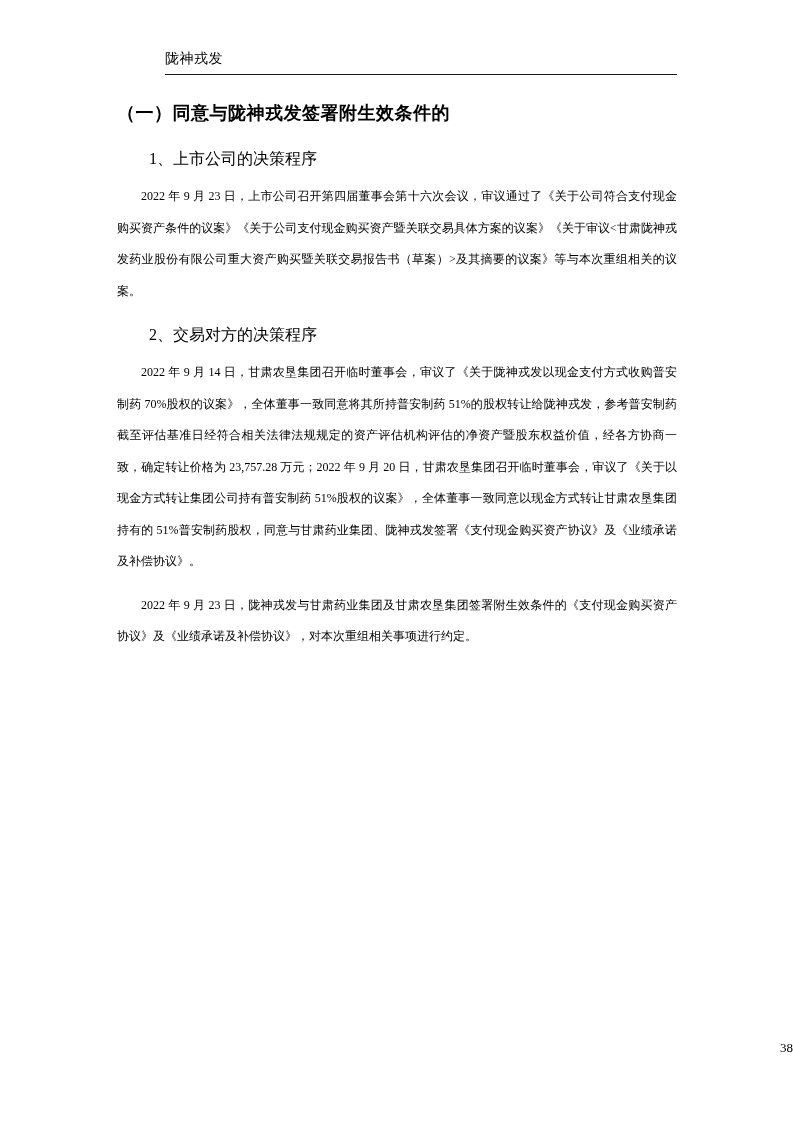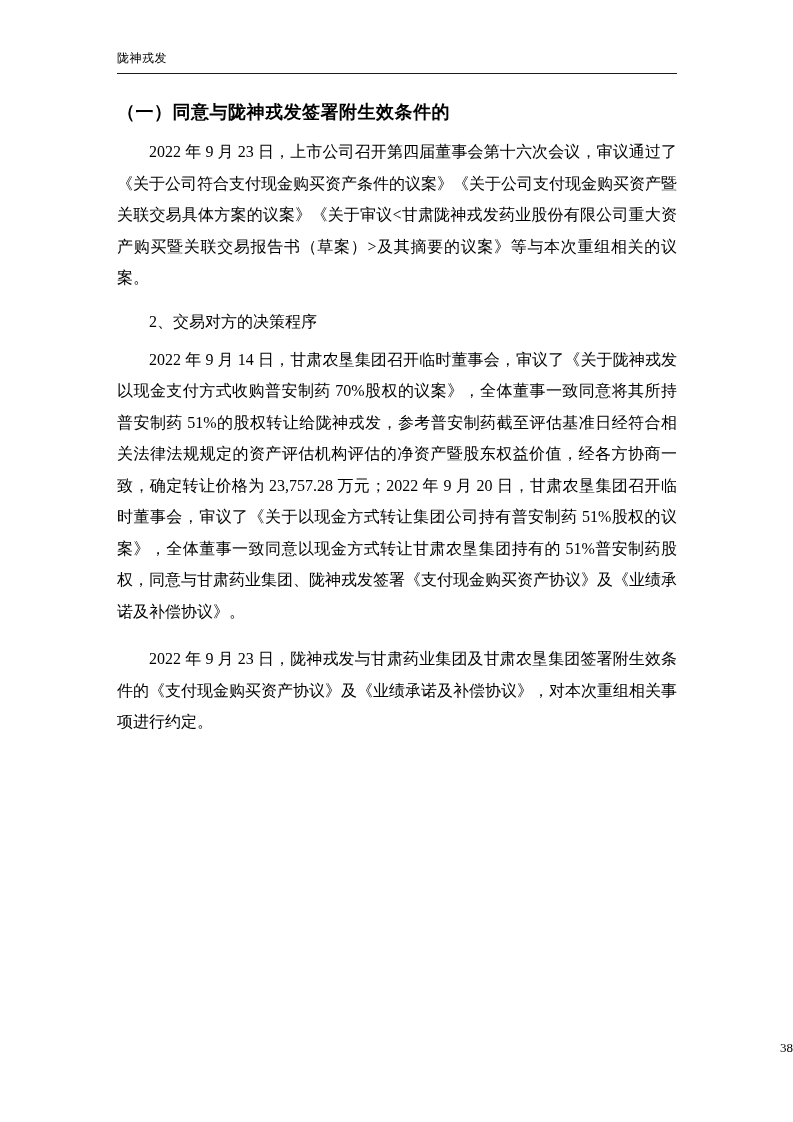--- a/index.html
+++ b/index.html
@@ -20,24 +20,25 @@
   .content {
     position: absolute;
     left: 117px;
     top: 50px;
     width: 560px;
   }
   .doc-header {
     display: flex;
     justify-content: space-between;
     align-items: flex-end;
-    font-size: 12px;
+    font-size: 14px;
     letter-spacing: 0.5px;
     padding-bottom: 6px;
     border-bottom: 1.5px solid #1a1a1a;
+    margin-left: 48px;
   }
   .h1 {
     font-family: "Liberation Sans", "DejaVu Sans", sans-serif;
     font-weight: bold;
     font-size: 20px;
     line-height: 26px;
     letter-spacing: 0.5px;
     margin-top: 33px;
   }
   .h2 {
@@ -51,21 +52,21 @@
   .subheading {
     font-size: 16px;
     line-height: 20px;
     margin-top: 24px;
     text-indent: 2em;
   }
   .subheading.second {
     margin-top: 18px;
   }
   .para {
-    font-size: 16px;
+    font-size: 12px;
     line-height: 31.5px;
     text-align: justify;
     text-justify: inter-ideograph;
     text-indent: 2em;
     margin-top: 12px;
     word-break: break-all;
   }
   .page-number {
     position: absolute;
     left: 0;
@@ -81,20 +82,21 @@
 <div class="page">
   <div class="content">
 
     <div class="doc-header">
       <span>陇神戎发</span>
     </div>
 
 
     <div class="h2">（一）同意与陇神戎发签署附生效条件的</div>
 
+    <div class="subheading">1、上市公司的决策程序</div>
 
     <p class="para">2022 年 9 月 23 日，上市公司召开第四届董事会第十六次会议，审议通过了《关于公司符合支付现金购买资产条件的议案》《关于公司支付现金购买资产暨关联交易具体方案的议案》《关于审议&lt;甘肃陇神戎发药业股份有限公司重大资产购买暨关联交易报告书（草案）&gt;及其摘要的议案》等与本次重组相关的议案。</p>
 
     <div class="subheading second">2、交易对方的决策程序</div>
 
 
     <p class="para">2022 年 9 月 14 日，甘肃农垦集团召开临时董事会，审议了《关于陇神戎发以现金支付方式收购普安制药 70%股权的议案》，全体董事一致同意将其所持普安制药 51%的股权转让给陇神戎发，参考普安制药截至评估基准日经符合相关法律法规规定的资产评估机构评估的净资产暨股东权益价值，经各方协商一致，确定转让价格为 23,757.28 万元；2022 年 9 月 20 日，甘肃农垦集团召开临时董事会，审议了《关于以现金方式转让集团公司持有普安制药 51%股权的议案》，全体董事一致同意以现金方式转让甘肃农垦集团持有的 51%普安制药股权，同意与甘肃药业集团、陇神戎发签署《支付现金购买资产协议》及《业绩承诺及补偿协议》。</p>
 
     <p class="para">2022 年 9 月 23 日，陇神戎发与甘肃药业集团及甘肃农垦集团签署附生效条件的《支付现金购买资产协议》及《业绩承诺及补偿协议》，对本次重组相关事项进行约定。</p>
 

